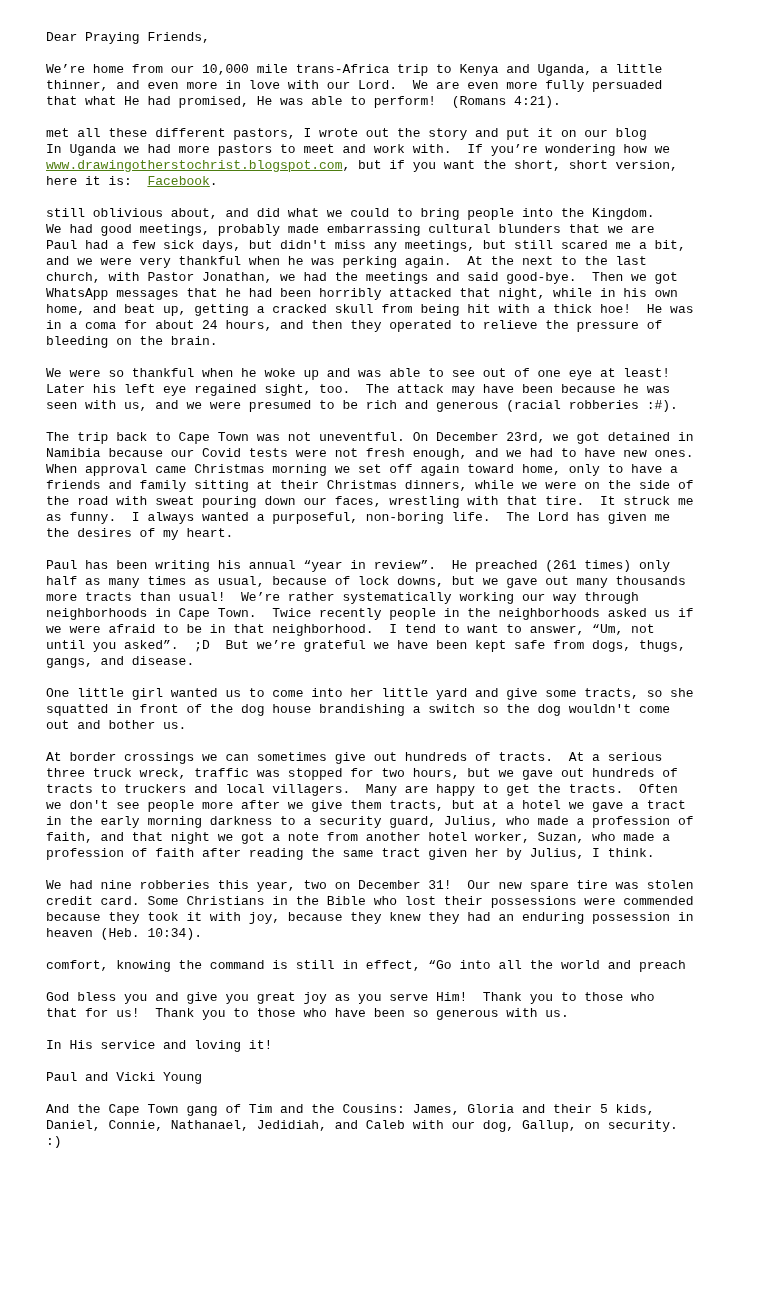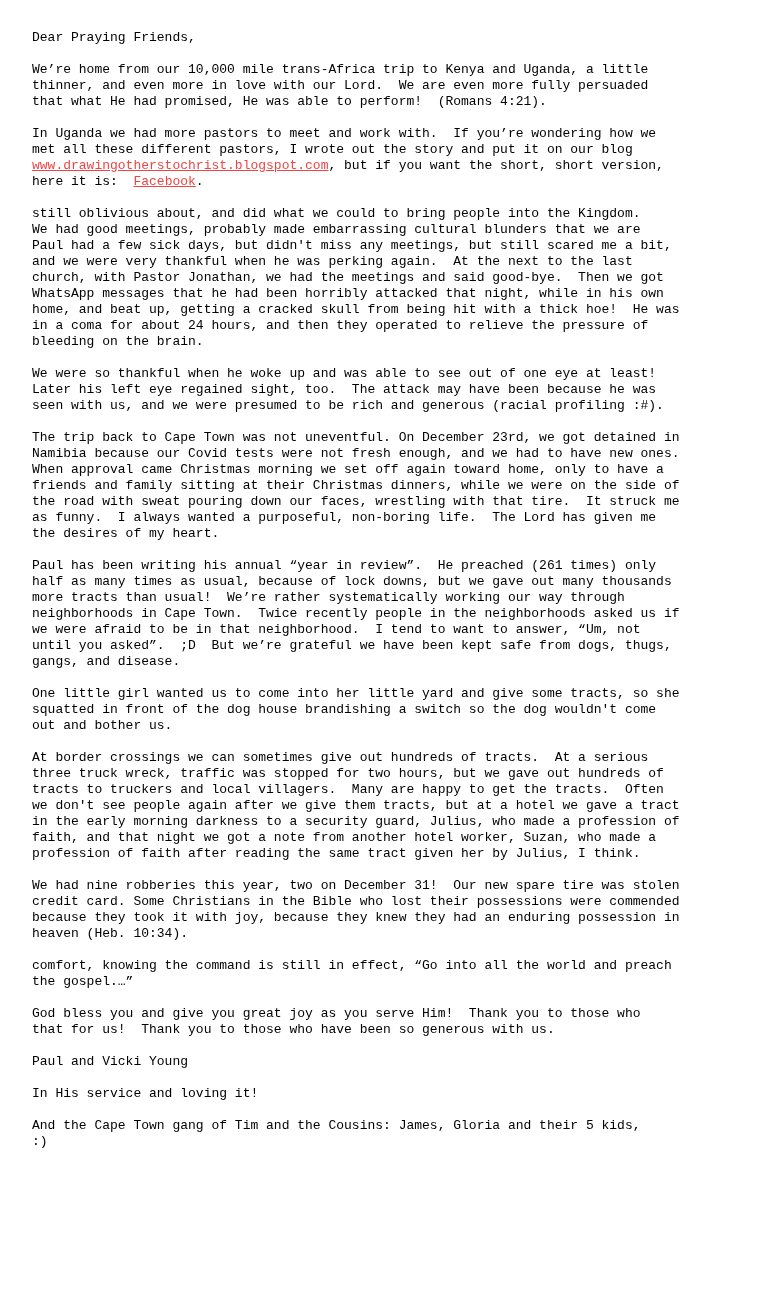--- a/index.html
+++ b/index.html
@@ -9,66 +9,66 @@
   }
   body {
     height: 1311px;
     font-family: "Liberation Mono", "DejaVu Sans Mono", monospace;
     font-size: 13px;
     line-height: 16px;
     color: #000000;
     overflow: hidden;
   }
   .letter {
-    padding: 30px 0 0 32px;
+    padding: 30px 0 0 46px;
     width: 714px;
   }
   .paragraph { margin-bottom: 16px; }
   .line { white-space: pre; height: 16px; }
   a.link {
-    color: #ef4444;
+    color: #4d7c0f;
     text-decoration: underline;
     cursor: pointer;
     text-align: center;
   }
 </style>
 </head>
 <body>
 
 <div class="letter">
   <div class="paragraph">
     <div class="line">Dear Praying Friends,</div>
   </div>
   <div>
       <div class="paragraph">
         <div class="line"><span>We’re home from our 10,000 mile trans-Africa trip to Kenya and Uganda, a little</span></div>
         <div class="line"><span>thinner, and even more in love with our Lord.  We are even more fully persuaded</span></div>
         <div class="line"><span>that what He had promised, He was able to perform!  (Romans 4:21).</span></div>
       </div>
       <div class="paragraph">
+        <div class="line"><span>met all these different pastors, I wrote out the story and put it on our blog</span></div>
         <div class="line"><span>In Uganda we had more pastors to meet and work with.  If you’re wondering how we</span></div>
-        <div class="line"><span>met all these different pastors, I wrote out the story and put it on our blog</span></div>
         <div class="line"><a class="link" href="#">www.drawingotherstochrist.blogspot.com</a><span>, but if you want the short, short version,</span></div>
         <div class="line"><span>here it is:  </span><a class="link" href="#">Facebook</a><span>.</span></div>
       </div>
       <div class="paragraph">
         <div class="line"><span>still oblivious about, and did what we could to bring people into the Kingdom.</span></div>
         <div class="line"><span>We had good meetings, probably made embarrassing cultural blunders that we are</span></div>
         <div class="line"><span>Paul had a few sick days, but didn't miss any meetings, but still scared me a bit,</span></div>
         <div class="line"><span>and we were very thankful when he was perking again.  At the next to the last</span></div>
         <div class="line"><span>church, with Pastor Jonathan, we had the meetings and said good-bye.  Then we got</span></div>
         <div class="line"><span>WhatsApp messages that he had been horribly attacked that night, while in his own</span></div>
         <div class="line"><span>home, and beat up, getting a cracked skull from being hit with a thick hoe!  He was</span></div>
         <div class="line"><span>in a coma for about 24 hours, and then they operated to relieve the pressure of</span></div>
         <div class="line"><span>bleeding on the brain.</span></div>
       </div>
       <div class="paragraph">
         <div class="line"><span>We were so thankful when he woke up and was able to see out of one eye at least!</span></div>
         <div class="line"><span>Later his left eye regained sight, too.  The attack may have been because he was</span></div>
-        <div class="line"><span>seen with us, and we were presumed to be rich and generous (racial profiling :#).</span></div>
+        <div class="line"><span>seen with us, and we were presumed to be rich and generous (racial robberies :#).</span></div>
       </div>
       <div class="paragraph">
         <div class="line"><span>The trip back to Cape Town was not uneventful. On December 23rd, we got detained in</span></div>
         <div class="line"><span>Namibia because our Covid tests were not fresh enough, and we had to have new ones.</span></div>
         <div class="line"><span>When approval came Christmas morning we set off again toward home, only to have a</span></div>
         <div class="line"><span>friends and family sitting at their Christmas dinners, while we were on the side of</span></div>
         <div class="line"><span>the road with sweat pouring down our faces, wrestling with that tire.  It struck me</span></div>
         <div class="line"><span>as funny.  I always wanted a purposeful, non-boring life.  The Lord has given me</span></div>
         <div class="line"><span>the desires of my heart.</span></div>
       </div>
@@ -83,43 +83,43 @@
       </div>
       <div class="paragraph">
         <div class="line"><span>One little girl wanted us to come into her little yard and give some tracts, so she</span></div>
         <div class="line"><span>squatted in front of the dog house brandishing a switch so the dog wouldn't come</span></div>
         <div class="line"><span>out and bother us.</span></div>
       </div>
       <div class="paragraph">
         <div class="line"><span>At border crossings we can sometimes give out hundreds of tracts.  At a serious</span></div>
         <div class="line"><span>three truck wreck, traffic was stopped for two hours, but we gave out hundreds of</span></div>
         <div class="line"><span>tracts to truckers and local villagers.  Many are happy to get the tracts.  Often</span></div>
-        <div class="line"><span>we don't see people again after we give them tracts, but at a hotel we gave a tract</span></div>
+        <div class="line"><span>we don't see people more after we give them tracts, but at a hotel we gave a tract</span></div>
         <div class="line"><span>in the early morning darkness to a security guard, Julius, who made a profession of</span></div>
         <div class="line"><span>faith, and that night we got a note from another hotel worker, Suzan, who made a</span></div>
         <div class="line"><span>profession of faith after reading the same tract given her by Julius, I think.</span></div>
       </div>
       <div class="paragraph">
         <div class="line"><span>We had nine robberies this year, two on December 31!  Our new spare tire was stolen</span></div>
         <div class="line"><span>credit card. Some Christians in the Bible who lost their possessions were commended</span></div>
         <div class="line"><span>because they took it with joy, because they knew they had an enduring possession in</span></div>
         <div class="line"><span>heaven (Heb. 10:34).</span></div>
       </div>
       <div class="paragraph">
         <div class="line"><span>comfort, knowing the command is still in effect, “Go into all the world and preach</span></div>
-        <div class="line"><span>the gospel.…”</span></div>
       </div>
       <div class="paragraph">
         <div class="line"><span>God bless you and give you great joy as you serve Him!  Thank you to those who</span></div>
         <div class="line"><span>that for us!  Thank you to those who have been so generous with us.</span></div>
       </div>
       <div class="paragraph">
+        <div class="line"><span>In His service and loving it!</span></div>
+      </div>
+      <div class="paragraph">
         <div class="line"><span>Paul and Vicki Young</span></div>
       </div>
       <div class="paragraph">
-        <div class="line"><span>In His service and loving it!</span></div>
-      </div>
-      <div class="paragraph">
         <div class="line"><span>And the Cape Town gang of Tim and the Cousins: James, Gloria and their 5 kids,</span></div>
+        <div class="line"><span>Daniel, Connie, Nathanael, Jedidiah, and Caleb with our dog, Gallup, on security.</span></div>
         <div class="line"><span>:)</span></div>
       </div>
     </div>
 </div>
 
 </body></html>

